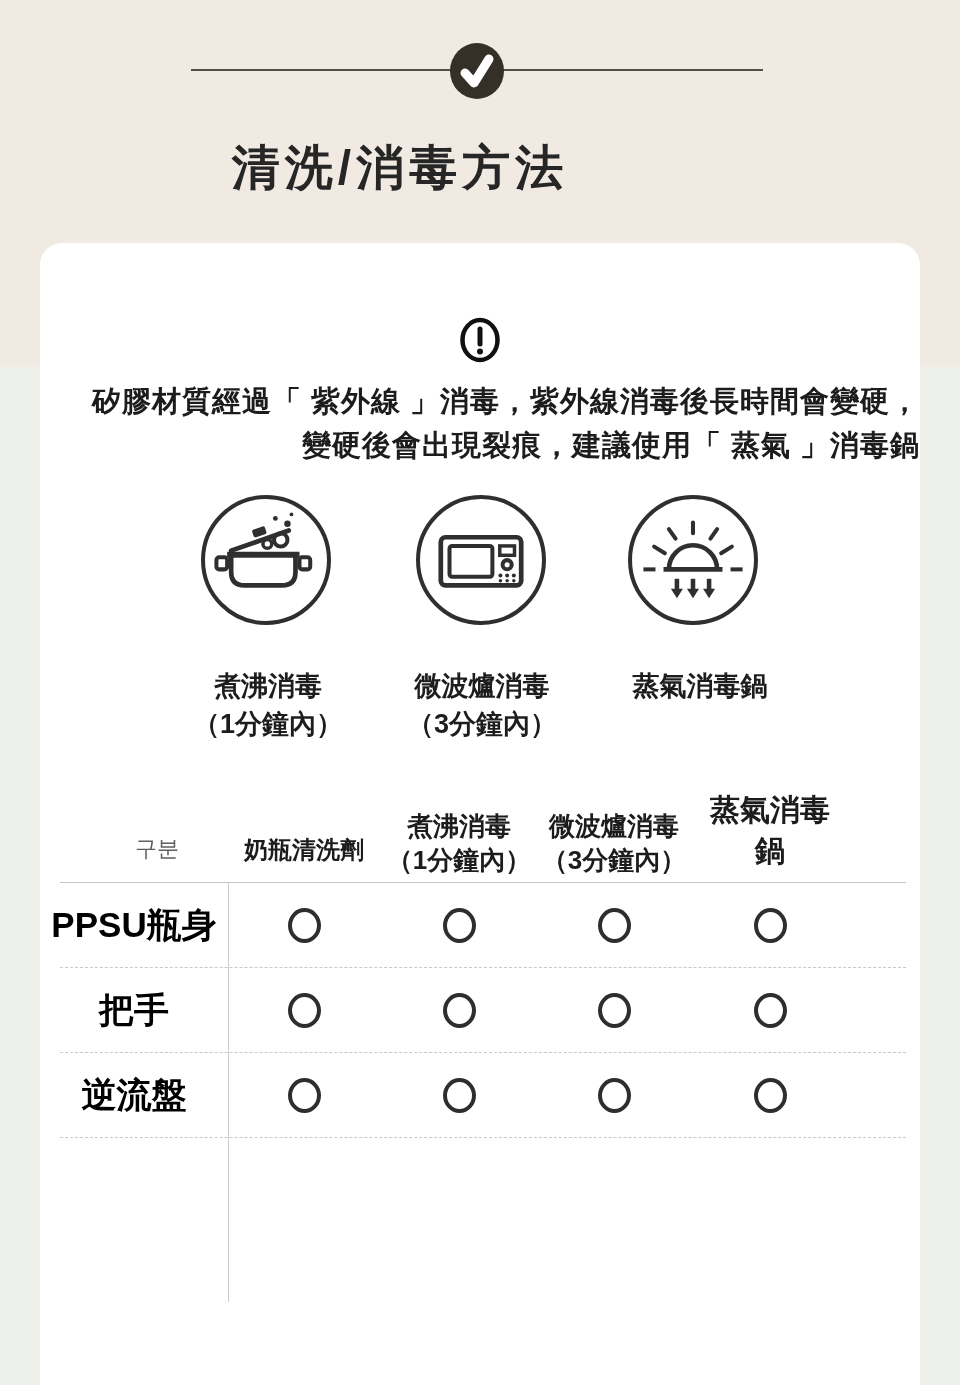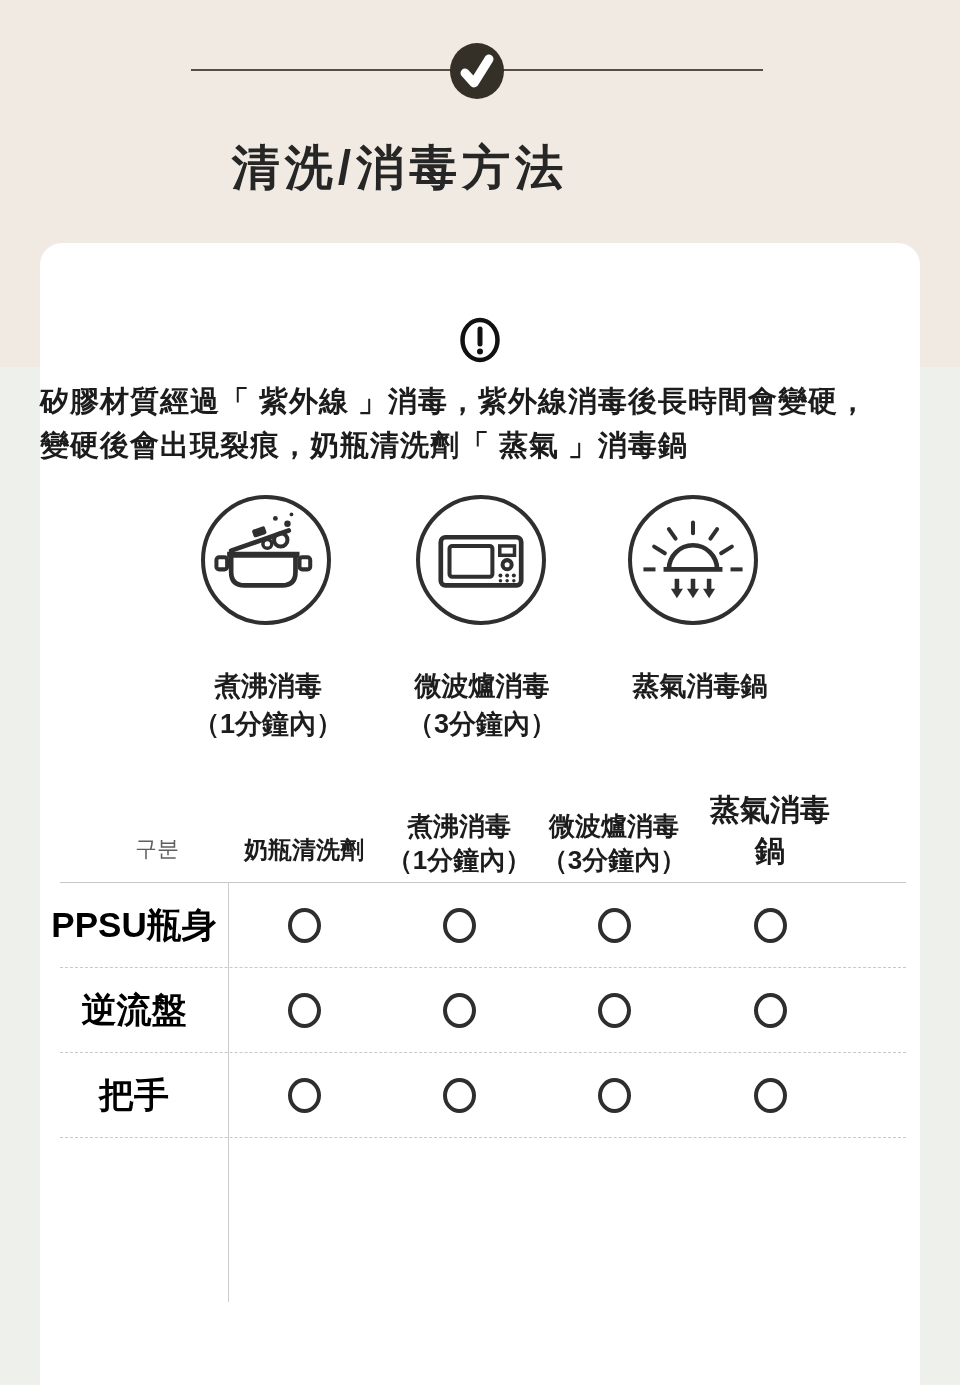--- a/index.html
+++ b/index.html
@@ -22,21 +22,21 @@
     font-size:48px;font-weight:700;letter-spacing:5px;color:#262626;
   }
 
   
   .card{
     position:absolute;left:40px;top:243px;width:880px;height:1142px;
     background:#ffffff;border-radius:22px 22px 0 0;
   }
   .alert-icon{position:absolute;left:417px;top:72px;width:46px;height:50px;}
   .notice{
-    position:absolute;top:136px;left:0;width:880px;margin:0;text-align:left;
+    position:absolute;top:136px;left:0;width:880px;margin:0;text-align:right;
     font-size:29px;line-height:44px;font-weight:600;color:#1c1c1c;letter-spacing:1px;
   }
 
   
   .method-icon{position:absolute;top:250px;width:134px;height:134px;}
   .mi-1{left:159px;} .mi-2{left:374px;} .mi-3{left:586px;}
   .method-label{
     position:absolute;top:424px;transform:translateX(-50%);text-align:center;
     font-size:27px;line-height:38px;font-weight:600;color:#1d1d1d;white-space:nowrap;
   }
@@ -85,21 +85,21 @@
 <div class="card">
 
   <div class="alert-icon">
     <svg width="46" height="50" viewBox="0 0 46 50">
       <ellipse cx="23" cy="25" rx="17.5" ry="20" fill="none" stroke="#111111" stroke-width="4.5"></ellipse>
       <line x1="23" y1="14" x2="23" y2="29" stroke="#111111" stroke-width="5" stroke-linecap="round"></line>
       <circle cx="23" cy="36.5" r="3" fill="#111111"></circle>
     </svg>
   </div>
 
-  <p class="notice"><span>矽膠材質經過「 紫外線 」消毒，紫外線消毒後長時間會變硬，</span><br><span>變硬後會出現裂痕，奶瓶清洗劑「 蒸氣 」消毒鍋</span></p>
+  <p class="notice"><span>矽膠材質經過「 紫外線 」消毒，紫外線消毒後長時間會變硬，</span><br><span>變硬後會出現裂痕，建議使用「 蒸氣 」消毒鍋</span></p>
 
   <div class="method-icon mi-1">
     <svg width="134" height="134" viewBox="0 0 100 100">
       <circle cx="50" cy="50" r="47" fill="none" stroke="#2f2f2f" stroke-width="3"></circle>
       <path d="M24 46 H72 V59 Q72 69 62 69 H34 Q24 69 24 59 Z" fill="none" stroke="#2f2f2f" stroke-width="3.5" stroke-linejoin="round"></path>
       <line x1="21" y1="46" x2="75" y2="46" stroke="#2f2f2f" stroke-width="4.5"></line>
       <rect x="13" y="48" width="8" height="9" rx="2" fill="none" stroke="#2f2f2f" stroke-width="3"></rect>
       <rect x="75" y="48" width="8" height="9" rx="2" fill="none" stroke="#2f2f2f" stroke-width="3"></rect>
       <line x1="24" y1="43" x2="67" y2="28" stroke="#2f2f2f" stroke-width="3.5" stroke-linecap="round"></line>
       <rect x="40" y="26" width="10" height="6" rx="1.5" transform="rotate(-19 45 29)" fill="#2f2f2f"></rect>
@@ -174,36 +174,36 @@
             <span class="mark mark-circle"></span>
           </div>
           <div>
             <span class="mark mark-circle"></span>
           </div>
           <div>
             <span class="mark mark-circle"></span>
           </div>
         </div>
         <div class="trow">
-          <div class="rowlabel">逆流盤</div>
+          <div class="rowlabel">把手</div>
           <div>
             <span class="mark mark-circle"></span>
           </div>
           <div>
             <span class="mark mark-circle"></span>
           </div>
           <div>
             <span class="mark mark-circle"></span>
           </div>
           <div>
             <span class="mark mark-circle"></span>
           </div>
         </div>
         <div class="trow">
-          <div class="rowlabel">把手</div>
+          <div class="rowlabel">逆流盤</div>
           <div>
             <span class="mark mark-circle"></span>
           </div>
           <div>
             <span class="mark mark-circle"></span>
           </div>
           <div>
             <span class="mark mark-circle"></span>
           </div>
           <div>

